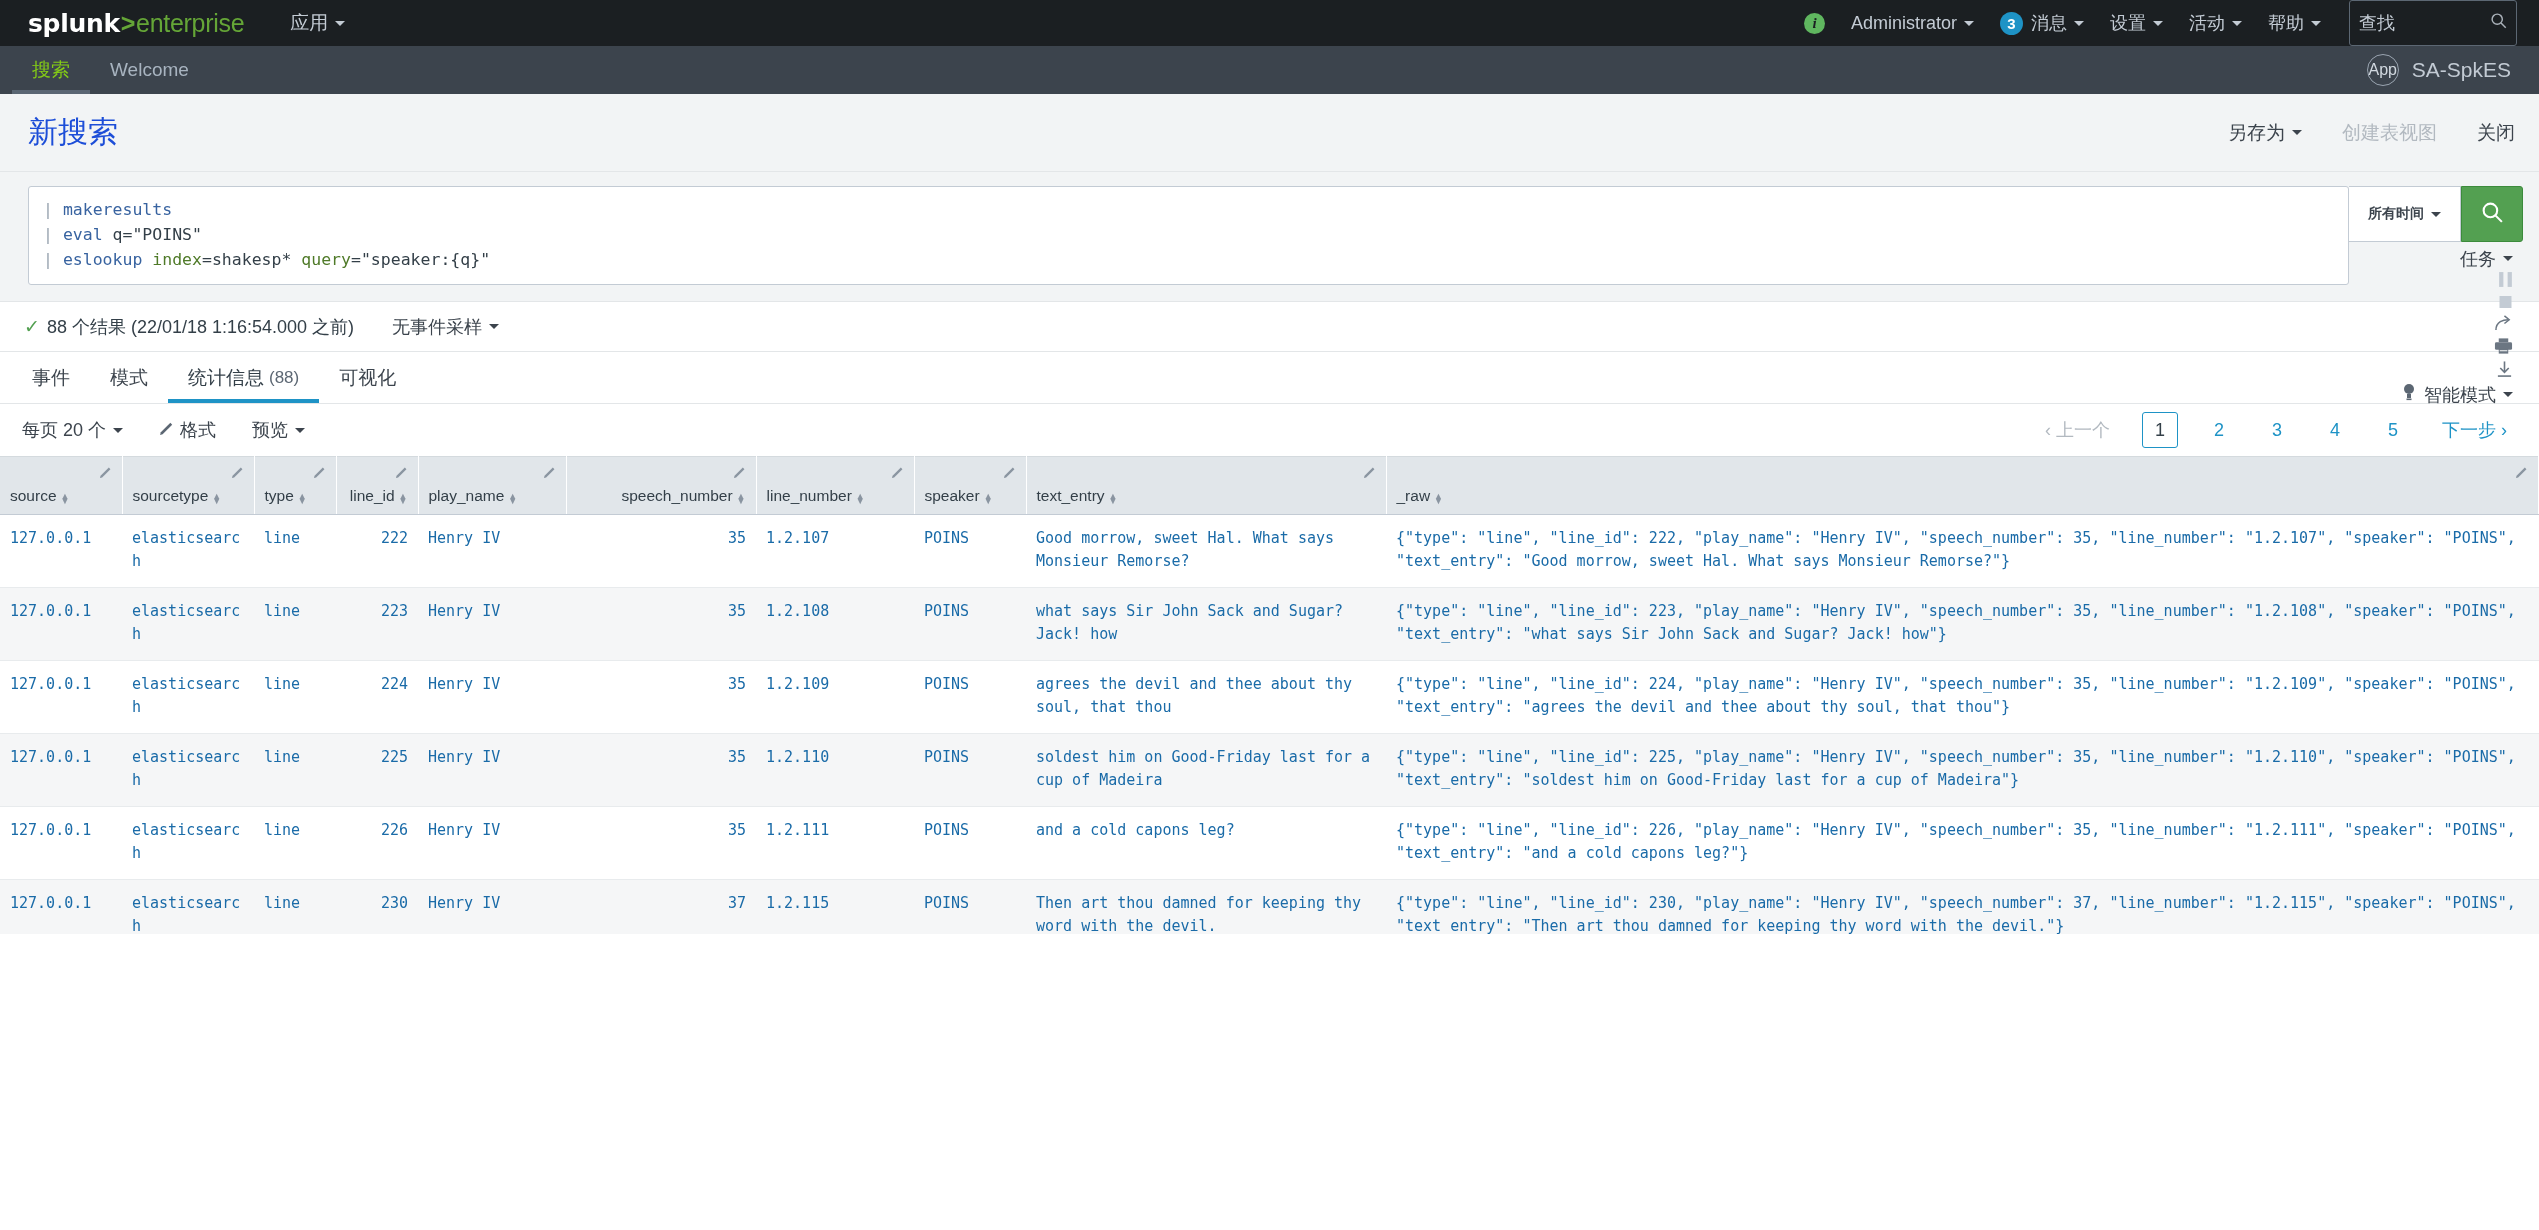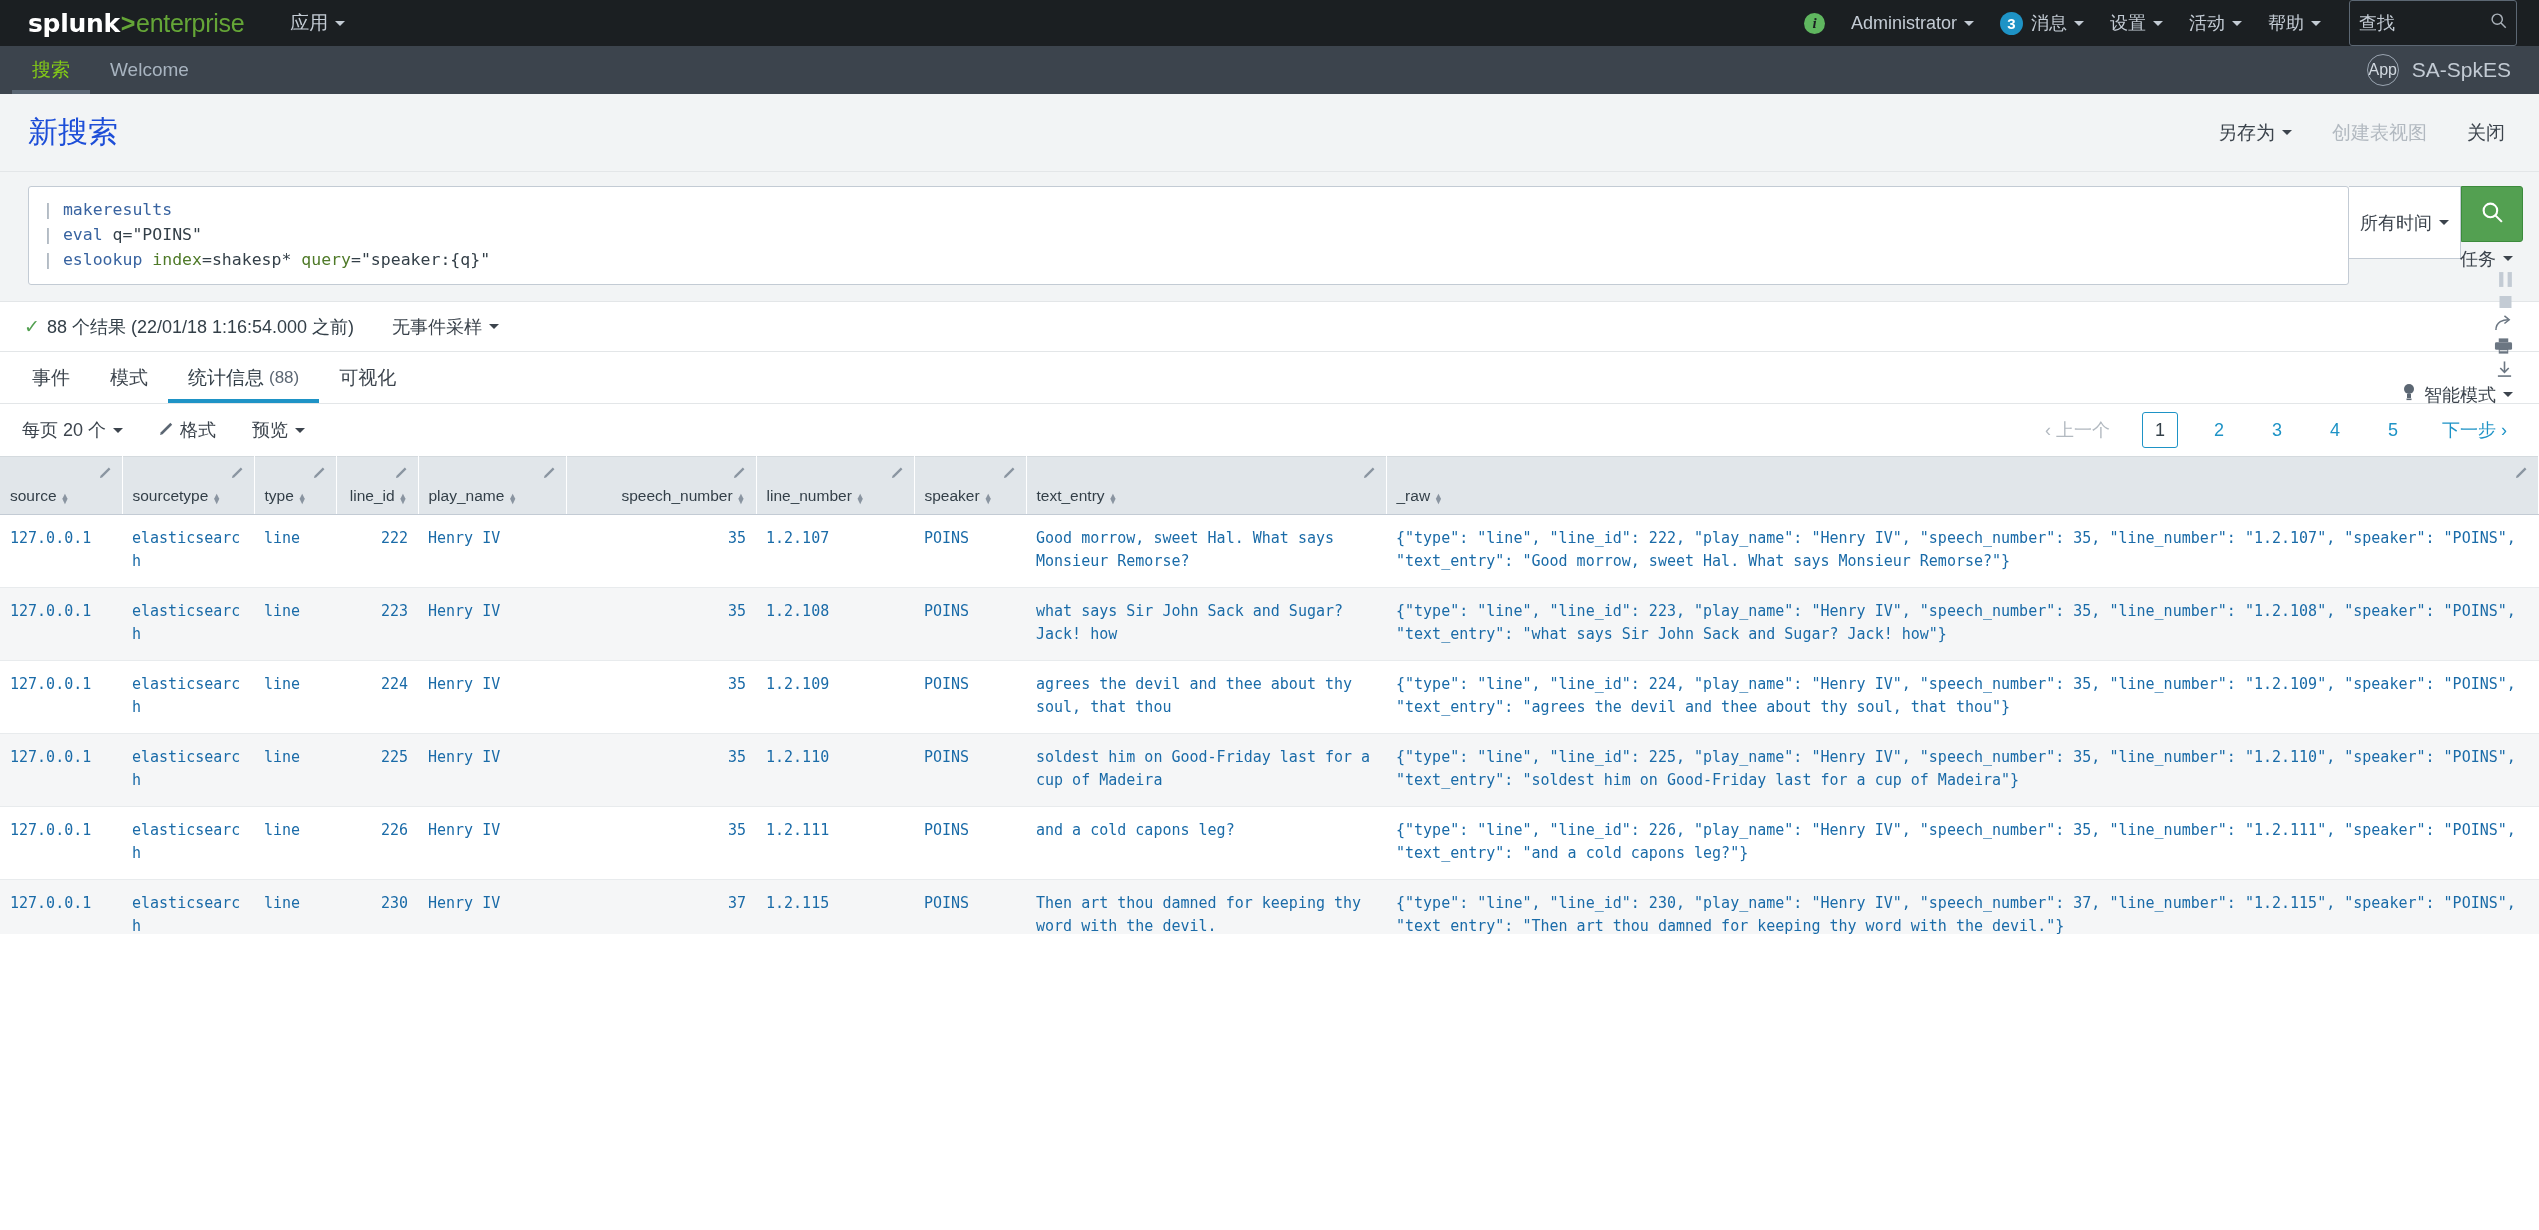--- a/index.html
+++ b/index.html
@@ -86,21 +86,21 @@
 
   
   .pagehead {
     height: 78px; background: #f2f4f5;
     border-bottom: 1px solid #e3e6e8;
     display: flex; align-items: center; position: relative;
     padding-left: 28px;
   }
   .page-title { font-size: 30px; color: #1d4ed8; font-weight: normal; }
   .pagehead-right {
-    position: absolute; right: 34px; display: flex; align-items: center; gap: 40px;
+    position: absolute; right: 24px; display: flex; align-items: center; gap: 40px;
   }
   .ph-link { font-size: 19px; color: #3c444d; cursor: pointer; display: flex; align-items: center; }
   .ph-link.disabled { color: #b2b9c0; cursor: default; }
 
   
   .searchbar-wrap {
     background: #f2f4f5; padding: 14px 16px 16px 28px;
     display: flex; align-items: flex-start; gap: 0;
     border-bottom: 1px solid #e3e6e8;
   }
@@ -112,24 +112,24 @@
   .spl-line {
     font-family: "DejaVu Sans Mono", monospace;
     font-size: 16.5px; line-height: 25px; white-space: pre;
   }
   .sp-pipe { color: #9aa5b1; }
   .sp-cmd { color: #3863a0; }
   .sp-arg { color: #4f7a28; }
   .sp-str { color: #333f48; }
   .sp-plain { color: #333f48; }
   .time-picker {
-    width: 112px; height: 73px; background: #ffffff;
+    width: 112px; height: 56px; background: #ffffff;
     border: 1px solid #c3cbd4; border-left: none;
     display: flex; align-items: center; justify-content: center;
-    color: #3c444d; font-size: 18px; cursor: pointer;
+    color: #3c444d; font-size: 14px; cursor: pointer; font-weight: bold;
   }
   .search-btn {
     width: 62px; height: 56px; background: #53a051;
     border: 1px solid #3c8b3c; border-radius: 0 3px 3px 0;
     display: flex; align-items: center; justify-content: center;
     cursor: pointer;
   }
 
   
   .resultbar {

